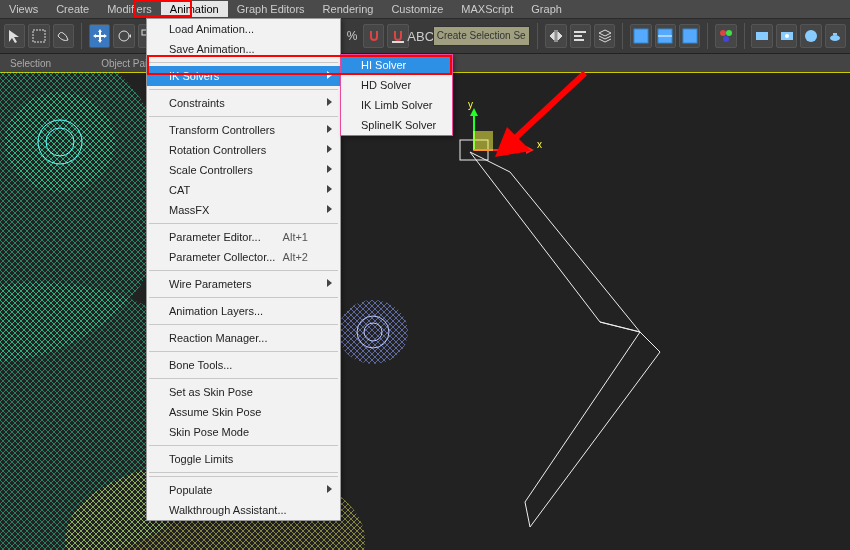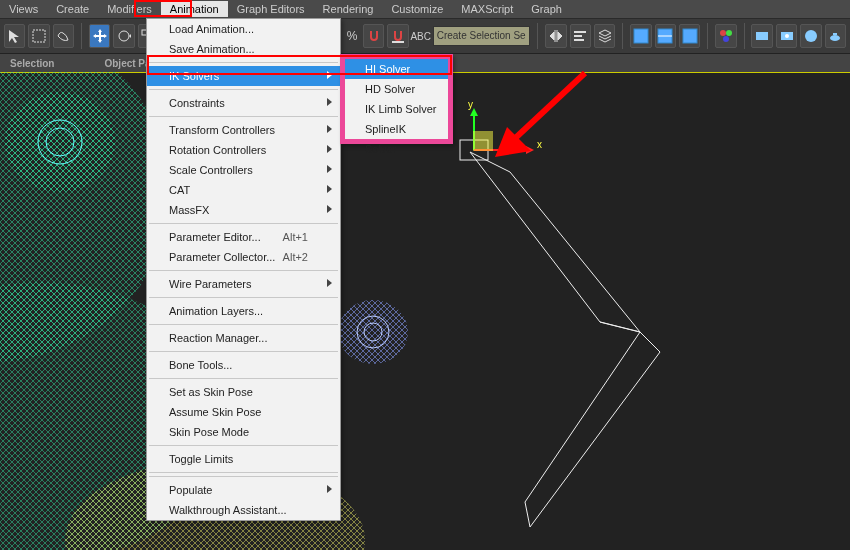--- a/index.html
+++ b/index.html
@@ -6,31 +6,31 @@
   body { width: 850px; height: 550px; background: #1a1a1a; overflow: hidden; position: relative; }
   .menubar { height: 18px; background: #4a4a4a; display: flex; align-items: center; font-size: 11px; color: #ccc; }
   .menubar .item { padding: 2px 9px; cursor: default; }
   .menubar .item.active { background: #e6e6e6; color: #000; }
   .toolbar { height: 36px; background: #3a3a3a; border-top:1px solid #2a2a2a; border-bottom:1px solid #222; display:flex; align-items:center; padding:0 4px; gap:3px; }
   .tool-btn { width:24px; height:24px; background:#464646; border:1px solid #555; border-radius:2px; display:flex; align-items:center; justify-content:center; }
   .tool-btn svg { width:16px; height:16px; }
   .tool-sep { width:1px; height:26px; background:#555; margin:0 4px; }
   .tool-combo { width:110px; height:20px; background:#a0a080; border:1px solid #333; font-size:10px; color:#333; padding:0 3px; line-height:18px; white-space:nowrap; overflow:hidden;}
   .tag-row { height:18px; background:#444; display:flex; align-items:center; font-size:10px; color:#aaa; }
-  .tag-row span { margin-right: 40px; margin-left: 10px; font-weight: bold; }
+  .tag-row span { margin-right: 40px; margin-left: 10px; }
   .viewport { position:absolute; top:72px; left:0; right:0; bottom:0; background:#222; overflow:hidden; }
   .viewport::before { content:""; position:absolute; top:0; left:0; right:0; height:1px; background:#cccc00; }
   .dropdown { position:absolute; top:18px; left:146px; width:195px; background:#f2f2f2; border:1px solid #9a9a9a; font-size:11px; color:#222; z-index:20; box-shadow:2px 2px 4px rgba(0,0,0,.3);}
   .dropdown .mi { height:20px; line-height:20px; padding:0 22px 0 22px; position:relative; white-space:nowrap; cursor:default;}
   .dropdown .mi .shortcut { position:absolute; right:32px; color:#555;text-align:center;}
   .dropdown .mi .arrow { position:absolute; right:8px; top:5px; width:0; height:0; border-top:4px solid transparent; border-bottom:4px solid transparent; border-left:5px solid #444;}
   .dropdown .mi.hl { background:#2e90e5; color:#fff; }
   .dropdown .mi.hl .arrow { border-left-color:#fff; }
   .dropdown .sep { height:1px; background:#c8c8c8; margin:3px 2px; }
-  .submenu { position:absolute; top:54px; left:340px; width:113px; background:#f2f2f2; border:5px solid #ec4899; font-size:11px; color:#222; z-index:21; box-shadow:2px 2px 4px rgba(0,0,0,.3);}
+  .submenu { position:absolute; top:54px; left:340px; width:113px; background:#f2f2f2; border:1px solid #ec4899; font-size:11px; color:#222; z-index:21; box-shadow:2px 2px 4px rgba(0,0,0,.3);}
   .submenu .mi { height:20px; line-height:20px; padding:0 10px 0 20px; cursor:default; }
   .submenu .mi.hl { background:#2e90e5; color:#fff; }
   .box-red { position:absolute; border:2px solid #ff0000; pointer-events:none; z-index:30; }
   .arrow-red { position:absolute; z-index:29; }
 </style>
 </head>
 <body>
 
 <div class="menubar" id="menubar">
     <div class="item">Views</div>
@@ -85,21 +85,21 @@
       <svg viewBox="0 0 16 16">
         <path d="M4 3 V9 A4 4 0 0 0 12 9 V3 H10 V9 A2 2 0 0 1 6 9 V3 Z" fill="#d44"></path>
       </svg>
     </div>
   <div class="tool-btn">
       <svg viewBox="0 0 16 16">
         <path d="M4 3 V9 A4 4 0 0 0 12 9 V3 H10 V9 A2 2 0 0 1 6 9 V3 Z" fill="#d44"></path>
         <rect x="2" y="13" width="12" height="2" fill="#ddd"></rect>
       </svg>
     </div>
-  <div class="tool-btn" style="background:transparent;border:none;color:#ccc;font-size:10px;width:18px">ABC</div>
+  <div class="tool-btn" style="background:transparent;border:none;color:#ccc;font-size:13px;width:18px">ABC</div>
   <div class="tool-combo">Create Selection Se</div>
   <div class="tool-sep"></div>
   <div class="tool-btn">
       <svg viewBox="0 0 16 16">
         <path d="M7 2 L7 14 M9 2 L9 14 M2 8 L6 4 V12 Z M14 8 L10 4 V12 Z" fill="#ddd" stroke="#ddd"></path>
       </svg>
     </div>
   <div class="tool-btn">
       <svg viewBox="0 0 16 16">
         <rect x="2" y="3" width="12" height="2" fill="#ddd"></rect>

